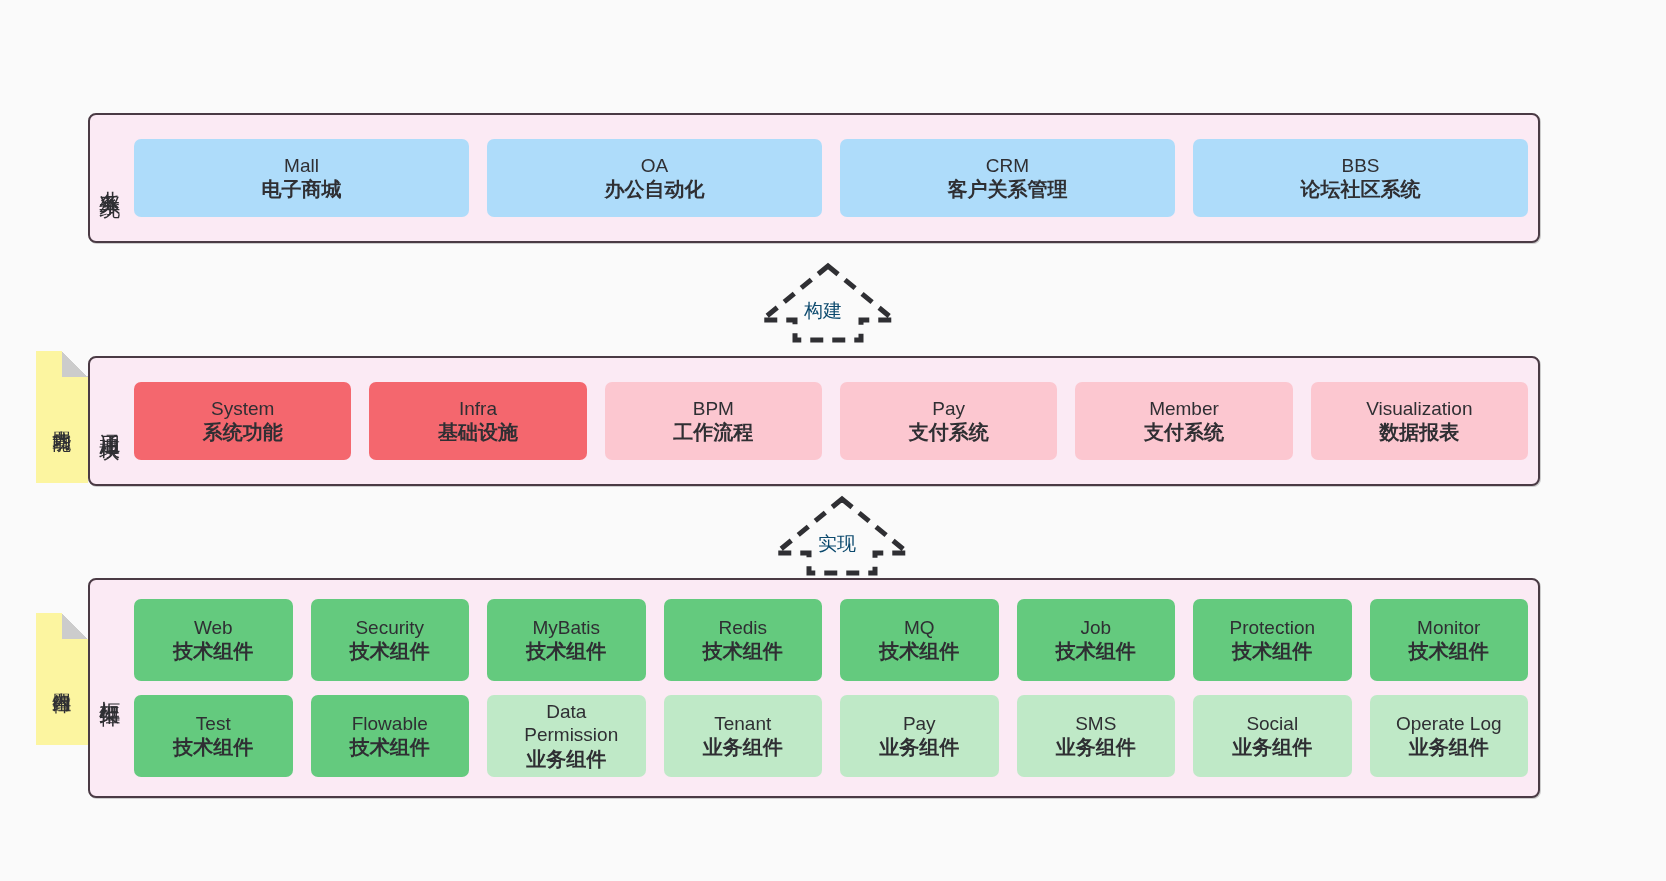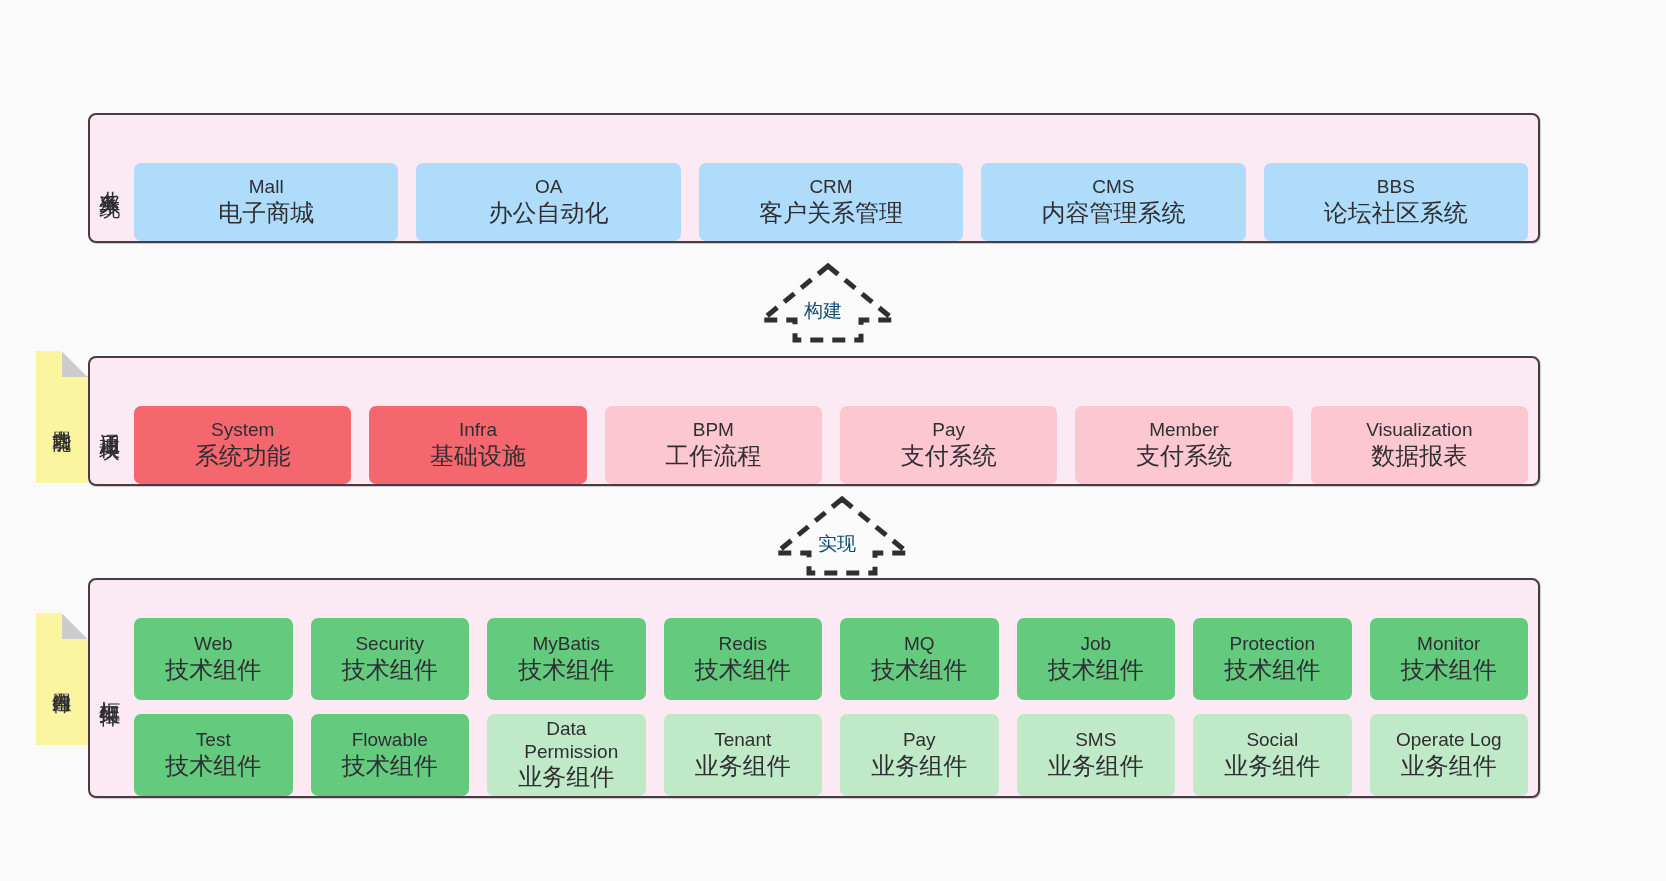--- a/index.html
+++ b/index.html
@@ -39,21 +39,21 @@
     writing-mode: vertical-rl;
     text-orientation: upright;
     line-height: 1.12;
     padding: 4px 0;
     white-space: nowrap;
   }
   .layer-body {
     flex: 1 1 auto;
     display: flex;
     flex-direction: column;
-    justify-content: flex-end;
+    justify-content: center;
     padding: 0 10px 0 4px;
   }
   .row {
     display: flex;
     align-items: stretch;
     gap: 18px;
   }
   .row + .row { margin-top: 14px; }
 
   
@@ -63,21 +63,21 @@
     display: flex;
     flex-direction: column;
     align-items: center;
     justify-content: center;
     text-align: center;
     color: #2f2f33;
     line-height: 1.2;
     padding: 6px 4px;
   }
   .card .en { font-size: 19px; }
-  .card .cn { font-size: 24px; }
+  .card .cn { font-size: 20px; font-weight: bold; }
   .card.tall { height: 78px; }
   .card.short { height: 82px; }
 
   .c-blue      { background: #aedcfa; }
   .c-red       { background: #f4676e; }
   .c-pink      { background: #fcc7d0; }
   .c-green     { background: #64ca7e; }
   .c-lightgreen{ background: #bfe9c7; }
 
   
@@ -132,24 +132,20 @@
         </div>
         <div class="card tall c-blue">
           <span class="en">OA</span>
           <span class="cn">办公自动化</span>
         </div>
         <div class="card tall c-blue">
           <span class="en">CRM</span>
           <span class="cn">客户关系管理</span>
         </div>
         <div class="card tall c-blue">
-          <span class="en">CMS</span>
-          <span class="cn">内容管理系统</span>
-        </div>
-        <div class="card tall c-blue">
           <span class="en">BBS</span>
           <span class="cn">论坛社区系统</span>
         </div>
       </div>
     </div>
   </div>
 
   <div class="arrow-wrap" style="left:758px; top:262px; width:140px; height:80px;">
     <svg width="140" height="80" viewBox="0 0 140 80">
       <path d="M70 4 L136 58 L103 58 L103 78 L37 78 L37 58 L4 58 Z" fill="#fafafa" stroke="#2f2f33" stroke-width="5" stroke-dasharray="13,9" stroke-linejoin="miter"></path>

